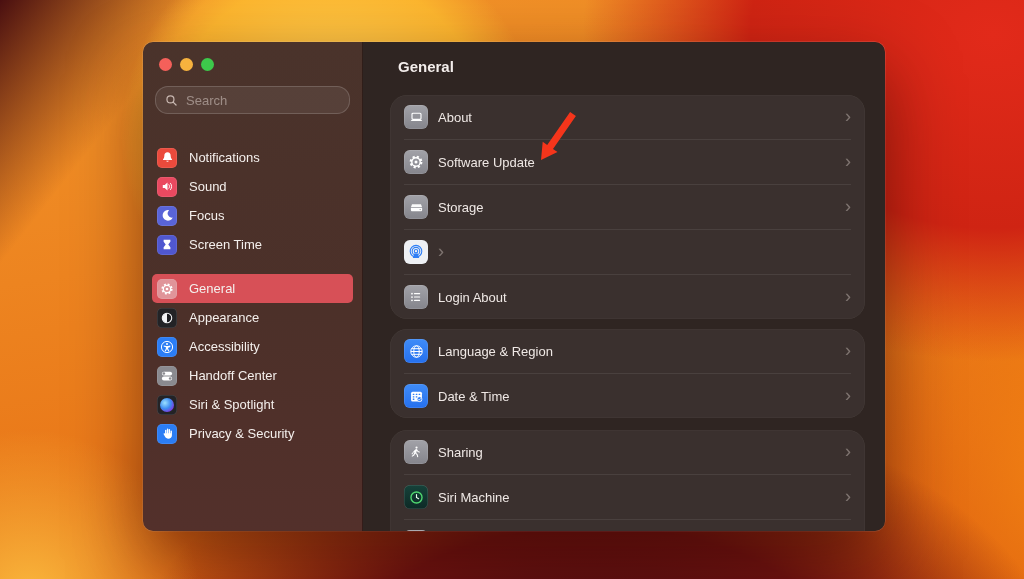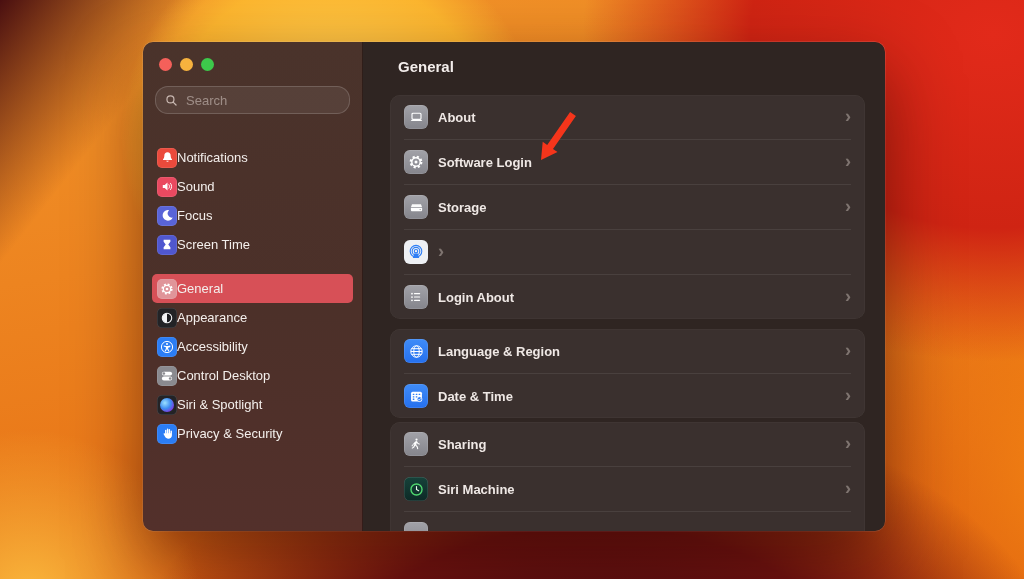--- a/index.html
+++ b/index.html
@@ -36,38 +36,38 @@
     display:flex;align-items:center;gap:6px;padding:0 9px;
   }
   .search input{
     background:transparent;border:none;outline:none;flex:1;min-width:0;
     font:13px "Liberation Sans","DejaVu Sans",sans-serif;color:#f2ecea;
   }
   .search input::placeholder{color:rgba(255,246,240,.42);}
   .nav{margin-top:29px;}
   .group{margin:0 9px 15px;}
   .s-item{
-    height:29px;border-radius:5px;display:flex;align-items:center;gap:0;
+    height:29px;border-radius:5px;display:flex;align-items:center;gap:12px;
     padding:0 5px;color:#f4efec;font-size:13px;cursor:default;
   }
   .s-item.sel{background:#d75057;}
   .tile{
     width:20px;height:20px;border-radius:5px;flex:none;
     display:flex;align-items:center;justify-content:center;
     box-shadow:inset 0 0 0 .5px rgba(255,255,255,.18);
   }
   .orb{width:14px;height:14px;border-radius:50%;
     background:radial-gradient(circle at 35% 35%, #9be0ff 0%, #3f8df2 45%, #7a3fe0 75%, #d24fb0 100%);}
   
   .pane{flex:1;background:#2f2522;display:flex;flex-direction:column;min-width:0;}
   .pane-title{padding:16px 0 0 35px;font-size:15px;font-weight:bold;color:#f3edeb;}
   .cards{margin-left:27px;width:475px;}
-  .card{background:rgba(255,255,255,.055);border-radius:10px;overflow:hidden;
-    box-shadow:inset 0 0 0 .5px rgba(255,255,255,.06);font-weight:bold;}
-  .card.c1{margin-top:20px}.card.c2{margin-top:10px}.card.c3{margin-top:4px}
+  .card{background:rgba(255,255,255,.055);border-radius:17px;overflow:hidden;
+    box-shadow:inset 0 0 0 .5px rgba(255,255,255,.06);}
+  .card.c1{margin-top:20px}.card.c2{margin-top:10px}.card.c3{margin-top:12px}
   .row{height:44px;display:flex;align-items:center;gap:10px;padding:0 14px;}
   .tile2{
     width:24px;height:24px;border-radius:6px;flex:none;
     display:flex;align-items:center;justify-content:center;
     box-shadow:inset 0 0 0 .5px rgba(255,255,255,.2);
   }
   .t-gray{background:linear-gradient(180deg,#a2a2a8,#85858c);}
   .t-blue{background:linear-gradient(180deg,#3f8cf8,#2570ee);}
   .t-white{background:#eef0f4;}
   .t-tm{background:linear-gradient(180deg,#16423a,#0d2a26);}
@@ -168,21 +168,21 @@
         </div>
         <div class="s-item">
           <span class="tile" style="background:#8a8a8f">
               <svg width="14" height="14" viewBox="0 0 16 16">
                 <rect x="2.2" y="3" width="11.6" height="4.4" rx="2.2" fill="#fff"></rect>
                 <circle cx="4.4" cy="5.2" r="1.5" fill="#8a8a8f"></circle>
                 <rect x="2.2" y="8.6" width="11.6" height="4.4" rx="2.2" fill="#fff"></rect>
                 <circle cx="11.6" cy="10.8" r="1.5" fill="#8a8a8f"></circle>
               </svg>
             </span>
-          <span>Control Desktop</span>
+          <span>Handoff Center</span>
         </div>
         <div class="s-item">
           <span class="tile" style="background:#232326">
               <span class="orb"></span>
             </span>
           <span>Siri &amp; Spotlight</span>
         </div>
         <div class="s-item">
           <span class="tile" style="background:#2b7df5">
               <svg width="13" height="13" viewBox="0 0 16 16">
@@ -214,21 +214,21 @@
         </div>
         <div class="sep"></div>
         <div class="row">
           <span class="tile2 t-gray">
               <svg width="16" height="16" viewBox="0 0 16 16">
                 <circle cx="8" cy="8" r="5.2" fill="none" stroke="#fff" stroke-width="2.4" stroke-dasharray="2.1 2"></circle>
                 <circle cx="8" cy="8" r="4.2" fill="none" stroke="#fff" stroke-width="1.4"></circle>
                 <circle cx="8" cy="8" r="1.5" fill="#fff"></circle>
               </svg>
             </span>
-          <span class="r-label">Software Login</span>
+          <span class="r-label">Software Update</span>
           <span class="chev">›</span>
         </div>
         <div class="sep"></div>
         <div class="row">
           <span class="tile2 t-gray">
               <svg width="15" height="15" viewBox="0 0 16 16">
                 <path fill="#fff" d="M3.2 4.4h9.6l1.2 3.4H2z" opacity=".95"></path>
                 <path fill="#fff" d="M2 8.4h12v2.2c0 .8-.6 1.4-1.4 1.4H3.4c-.8 0-1.4-.6-1.4-1.4z"></path>
                 <circle cx="11.9" cy="10.2" r=".7" fill="#8b8b90"></circle>
               </svg>

